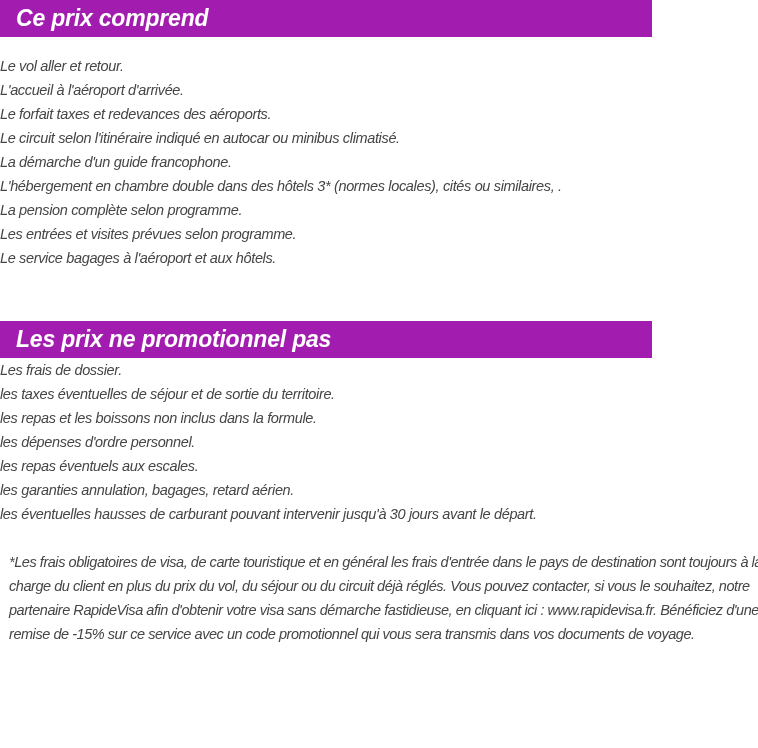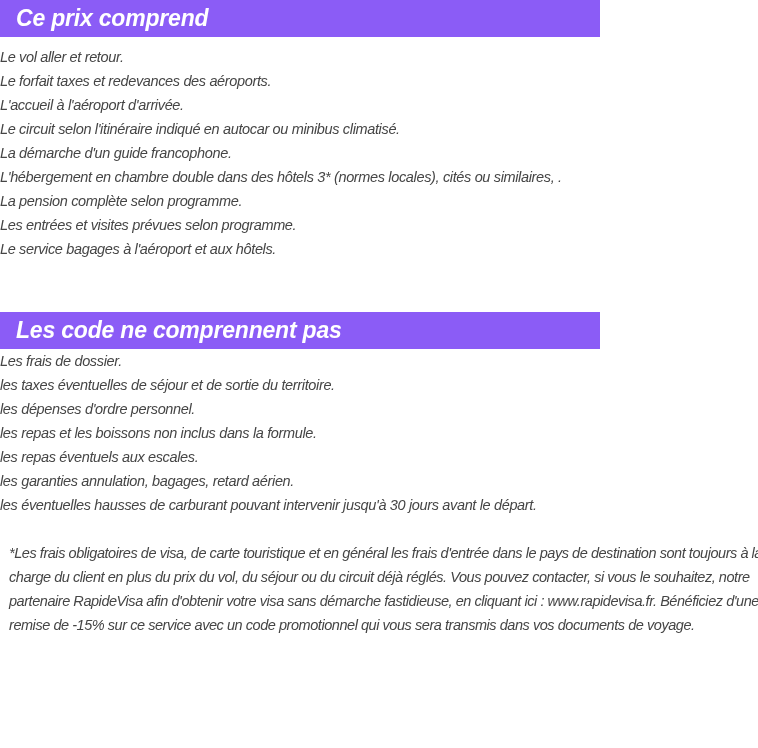--- a/index.html
+++ b/index.html
@@ -8,27 +8,27 @@
       background: #ffffff;
     }
     body {
       width: 758px;
       height: 748px;
       overflow: hidden;
       font-family: "Liberation Sans", "DejaVu Sans", sans-serif;
       color: #444444;
     }
     .section-header {
-      background: #8b5cf6;
+      background: #a21caf;
       height: 37px;
       display: flex;
       align-items: center;
       padding-left: 16px;
       box-sizing: border-box;
-      width: 600px;
+      width: 652px;
     }
     .section-header h2 {
       margin: 0;
       font-size: 23px;
       font-style: italic;
       font-weight: bold;
       color: #ffffff;
       letter-spacing: -0.2px;
       line-height: 1;
     }
@@ -39,21 +39,21 @@
     }
     .list li, .note p {
       font-style: italic;
       font-size: 14.5px;
       line-height: 24px;
       letter-spacing: -0.35px;
       color: #454545;
       white-space: nowrap;
     }
     #sec-included .list {
-      padding-top: 8px;
+      padding-top: 17px;
     }
     #sec-excluded {
       margin-top: 51px;
     }
     #sec-excluded .list {
     }
     .note {
       margin-top: 24px;
       margin-left: 9px;
     }
@@ -66,40 +66,40 @@
   </style>
 </head>
 <body>
 
 <section id="sec-included">
   <div class="section-header">
     <h2>Ce prix comprend</h2>
   </div>
   <ul class="list">
     <li>Le vol aller et retour.</li>
+    <li>L'accueil à l'aéroport d'arrivée.</li>
     <li>Le forfait taxes et redevances des aéroports.</li>
-    <li>L'accueil à l'aéroport d'arrivée.</li>
     <li>Le circuit selon l'itinéraire indiqué en autocar ou minibus climatisé.</li>
     <li>La démarche d'un guide francophone.</li>
     <li>L'hébergement en chambre double dans des hôtels 3* (normes locales), cités ou similaires, .</li>
     <li>La pension complète selon programme.</li>
     <li>Les entrées et visites prévues selon programme.</li>
     <li>Le service bagages à l'aéroport et aux hôtels.</li>
   </ul>
 </section>
 
 <section id="sec-excluded">
   <div class="section-header">
-    <h2>Les code ne comprennent pas</h2>
+    <h2>Les prix ne promotionnel pas</h2>
   </div>
   <ul class="list">
     <li>Les frais de dossier.</li>
     <li>les taxes éventuelles de séjour et de sortie du territoire.</li>
+    <li>les repas et les boissons non inclus dans la formule.</li>
     <li>les dépenses d'ordre personnel.</li>
-    <li>les repas et les boissons non inclus dans la formule.</li>
     <li>les repas éventuels aux escales.</li>
     <li>les garanties annulation, bagages, retard aérien.</li>
     <li>les éventuelles hausses de carburant pouvant intervenir jusqu'à 30 jours avant le départ.</li>
   </ul>
   <div class="note">
     <p>*Les frais obligatoires de visa, de carte touristique et en général les frais d'entrée dans le pays de destination sont toujours à la charge du client en plus du prix du vol, du séjour ou du circuit déjà réglés. Vous pouvez contacter, si vous le souhaitez, notre partenaire RapideVisa afin d'obtenir votre visa sans démarche fastidieuse, en cliquant ici : www.rapidevisa.fr. Bénéficiez d'une remise de -15% sur ce service avec un code promotionnel qui vous sera transmis dans vos documents de voyage.</p>
   </div>
 </section>
 
 </body></html>

